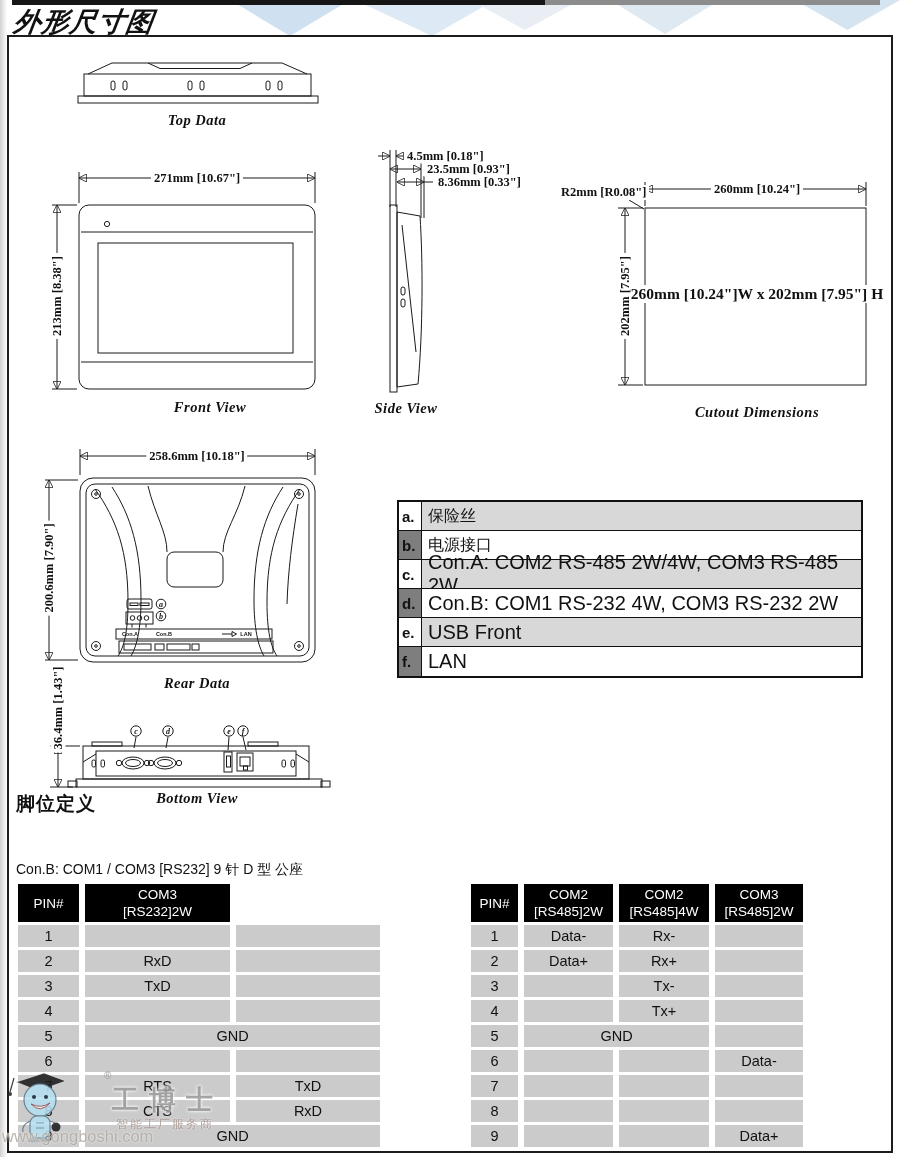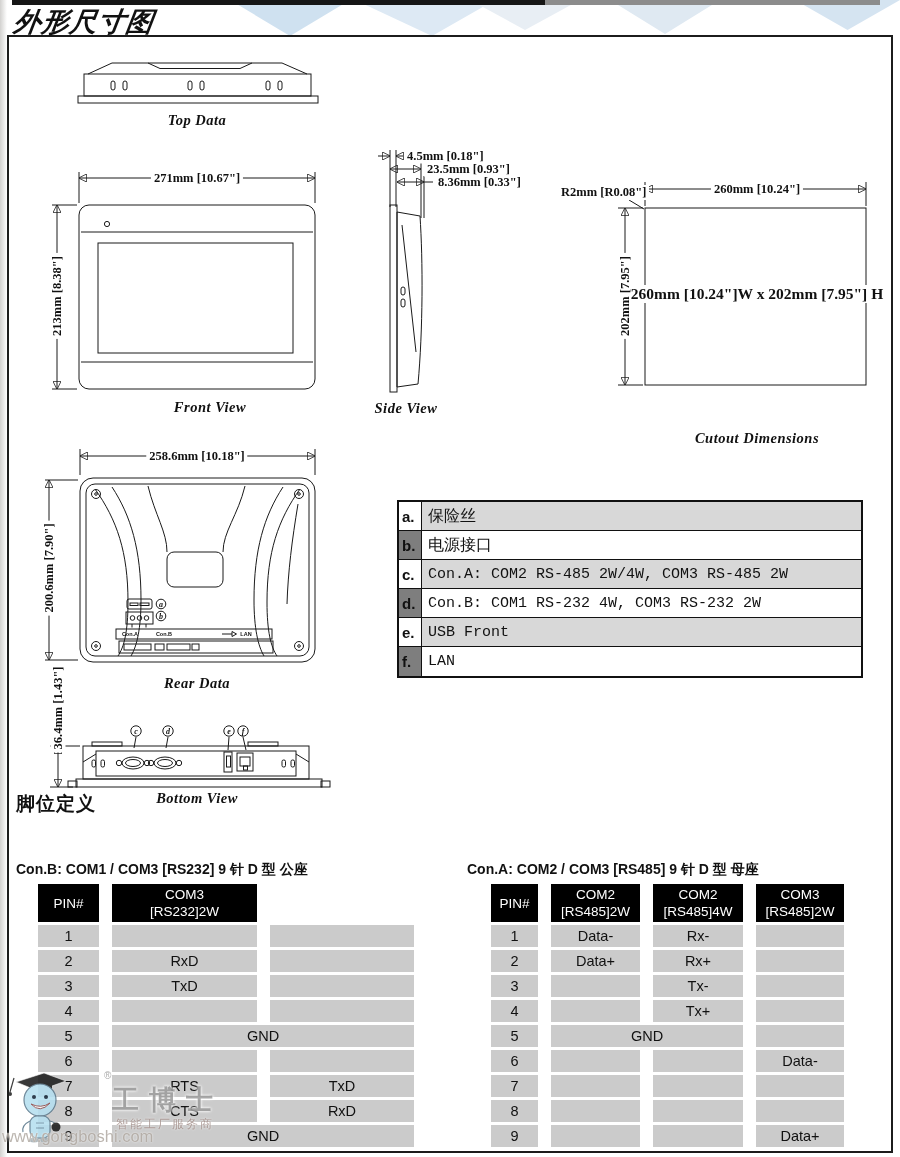--- a/index.html
+++ b/index.html
@@ -31,29 +31,29 @@
   .plab{position:absolute;font-size:5.5px;font-weight:bold;transform:translate(-50%,-50%);
         white-space:nowrap;}
   
   .legend{position:absolute;left:397px;top:500px;width:466px;border:2px solid #111;
           box-sizing:border-box;background:#fff;}
   .lrow{display:flex;height:29px;border-bottom:1.5px solid #111;box-sizing:border-box;}
   .lrow:last-child{border-bottom:none;}
   .lkey{width:23px;border-right:1.5px solid #111;background:#fff;font-weight:bold;font-size:15px;
         display:flex;align-items:center;padding-left:3px;box-sizing:border-box;flex:none;}
   .lkey.dark{background:#7e7e7e;}
-  .ltext{flex:1;background:#d8d8d8;font-size:15px;display:flex;align-items:center;
-         padding-left:6px;box-sizing:border-box;font-family:Liberation Mono, monospace;}
+  .ltext{flex:1;background:#d8d8d8;font-size:20px;display:flex;align-items:center;
+         padding-left:6px;box-sizing:border-box;}
   .ltext.alt{background:#fff;}
   .ltext.cjk{font-family:"Liberation Serif",serif;font-size:16px;}
   
   .pin-heading{position:absolute;font-size:19px;font-weight:bold;letter-spacing:1px;}
-  .pin-sub{position:absolute;font-size:14px;font-weight:bold;white-space:nowrap;}
+  .pin-sub{position:absolute;font-size:14px;font-weight:normal;white-space:nowrap;}
   .ptable{position:absolute;}
-  .prow{display:grid;column-gap:13px;margin-bottom:3px;margin-left:20px;}
+  .prow{display:grid;column-gap:6px;margin-bottom:3px;}
   #conB .prow{grid-template-columns:61px 145px 144px;}
   #conA .prow{grid-template-columns:47px 89px 90px 88px;}
   .phead .pcell{background:#000;color:#fff;height:38px;display:flex;align-items:center;
                 justify-content:center;white-space:pre-line;text-align:center;
                 font-size:13.5px;line-height:17px;}
   .pnum,.pdata{background:#cbcbcb;height:22px;line-height:22px;text-align:center;font-size:14.5px;}
   
   .wm{position:absolute;left:0;top:1066px;width:260px;height:91px;opacity:.87;pointer-events:none;z-index:9;}
   .wm-brand{position:absolute;left:112px;top:16px;font:bold 27px "Liberation Serif",serif;
             color:#9d9d9d;letter-spacing:10px;text-shadow:0 0 3px #fff,0 0 3px #fff;}
@@ -226,21 +226,21 @@
       <rect x="291" y="760" width="3.5" height="7" rx="1.5" stroke-width="0.8"></rect>
       <rect x="76" y="779" width="246" height="8" stroke-width="1.2"></rect>
       <rect x="68" y="781" width="9" height="6" stroke-width="0.9"></rect>
       <rect x="321" y="781" width="9" height="6" stroke-width="0.9"></rect>
     </g>
   </svg>
 
   <div class="cap" style="left:197px;top:112px">Top Data</div>
   <div class="cap" style="left:210px;top:399px">Front View</div>
   <div class="cap" style="left:406px;top:400px">Side View</div>
-  <div class="cap" style="left:757px;top:430px">Cutout Dimensions</div>
+  <div class="cap" style="left:757px;top:404px">Cutout Dimensions</div>
   <div class="cap" style="left:197px;top:675px">Rear Data</div>
   <div class="cap" style="left:197px;top:790px">Bottom View</div>
 
   <div class="dim ctr" style="left:197px;top:178px">271mm [10.67"]</div>
   <div class="dim rot" style="left:57px;top:296px">213mm [8.38"]</div>
   <div class="dim side" style="left:404px;top:156px">4.5mm [0.18"]</div>
   <div class="dim side" style="left:424px;top:169px">23.5mm [0.93"]</div>
   <div class="dim side" style="left:435px;top:182px">8.36mm [0.33"]</div>
   <div class="dim ctr" style="left:757px;top:189px">260mm [10.24"]</div>
   <div class="dim" style="left:558px;top:185px">R2mm [R0.08"]</div>
@@ -282,21 +282,20 @@
         <div class="ltext">USB Front</div>
       </div>
       <div class="lrow">
         <div class="lkey dark">f.</div>
         <div class="ltext alt">LAN</div>
       </div>
     </div>
 
   <div class="pin-heading" style="left:16px;top:791px">脚位定义</div>
   <div class="pin-sub" style="left:16px;top:861px">Con.B: COM1 / COM3 [RS232] 9 针 D 型 公座</div>
-  <div class="pin-sub" style="left:467px;top:861px">Con.A: COM2 / COM3 [RS485] 9 针 D 型 母座</div>
   <div class="ptable" id="conB" style="left:18px;top:884px;width:356px">
       <div class="prow phead">
         <div class="pcell phcell">PIN#</div>
         <div class="pcell phcell">COM3
 [RS232]2W</div>
       </div>
       <div class="prow">
         <div class="pcell pnum">1</div>
         <div class="pcell pdata"></div>
         <div class="pcell pdata"></div>

